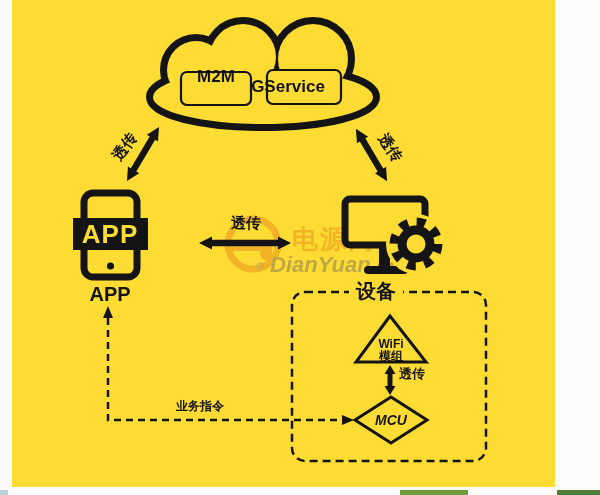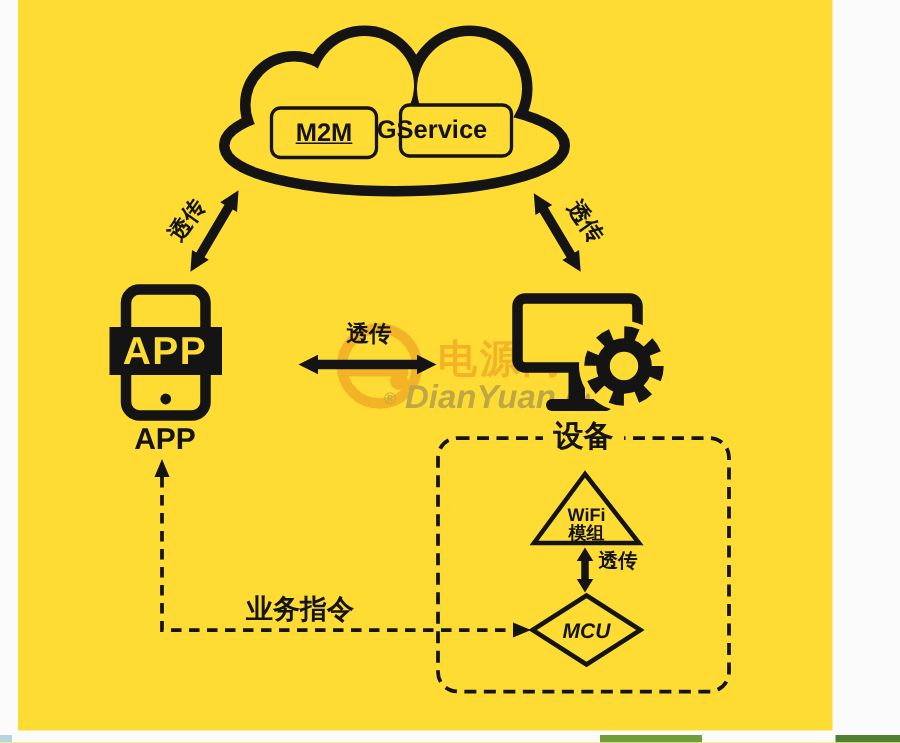--- a/index.html
+++ b/index.html
@@ -10,21 +10,21 @@
   #diagram-svg{left:0;top:0;width:600px;height:495px;}
   .lbl{position:absolute;color:#141414;font-weight:bold;white-space:nowrap;
        transform:translate(-50%,-50%);}
   .svc-label{font-size:17px;}
   .phone-badge{font-size:26px;color:#FFDC33;letter-spacing:1px;}
   .caption{font-size:20px;}
   .caption-dev{font-size:20px;background:#FFDC33;padding:0 7px;}
   .link-lbl{font-size:15px;}
   .small-lbl{font-size:12px;line-height:13px;text-align:right;}
   .mcu-lbl{font-size:14px;}
-  .cmd-lbl{font-size:18px;}
+  .cmd-lbl{font-size:12px;}
   .vert-lbl{font-size:13px;line-height:13px;width:15px;word-break:break-all;
             text-align:center;transform:translate(0,0);}
   #watermark{left:222px;top:208px;width:185px;height:75px;opacity:.55;}
   #wm-cn{position:absolute;left:70px;top:14px;font-size:26px;font-weight:bold;
          color:#E8951C;letter-spacing:2px;}
   #wm-en{position:absolute;left:48px;top:44px;font-size:22px;font-weight:bold;
          font-style:italic;color:#8A7C55;}
   #wm-reg{position:absolute;left:34px;top:52px;font-size:11px;color:#8A7C55;}
   .bar{position:absolute;height:5px;top:490px;}
 </style>
@@ -95,26 +95,26 @@
 
   <path d="M391 397 L427 420 L391 443 L355 420 Z" fill="#FFDC33" stroke="#141414" stroke-width="3"></path>
 
   <g>
     <path d="M108 318 L108 420 L342 420" fill="none" stroke="#141414" stroke-width="2.5" stroke-dasharray="7 5"></path>
     <polygon points="108,306 103,318 113,318" fill="#141414"></polygon>
     <polygon points="354,420 342,415 342,425" fill="#141414"></polygon>
   </g>
 </svg>
 
-<div class="lbl svc-label" style="left:216px;top:89px;text-decoration:underline;">M2M</div>
+<div class="lbl svc-label" style="left:216px;top:77px;">M2M</div>
 <div class="lbl svc-label" style="left:288px;top:87px;">GService</div>
 
 <div class="lbl phone-badge" style="left:110px;top:234px;">APP</div>
 <div class="lbl caption" style="left:110px;top:294px;">APP</div>
-<div class="lbl caption-dev" style="left:389px;top:291px;font-family:Liberation Mono, monospace;">设备</div>
+<div class="lbl caption-dev" style="left:376px;top:291px;font-family:Liberation Mono, monospace;">设备</div>
 
 <div class="lbl link-lbl" style="left:125px;top:147px;transform:translate(-50%,-50%) rotate(-55deg);">透传</div>
 <div class="lbl link-lbl" style="left:390px;top:148px;transform:translate(-50%,-50%) rotate(55deg);">透传</div>
 <div class="lbl link-lbl" style="left:246px;top:223px;">透传</div>
 
 <div class="lbl small-lbl" style="left:391px;top:344px;">WiFi</div>
 <div class="lbl small-lbl" style="left:391px;top:356px;">模组</div>
 <div class="lbl mcu-lbl" style="left:391px;top:420px;font-style:italic;">MCU</div>
 
 <div class="lbl vert-lbl" style="left:399px;top:367px;">透传</div>

